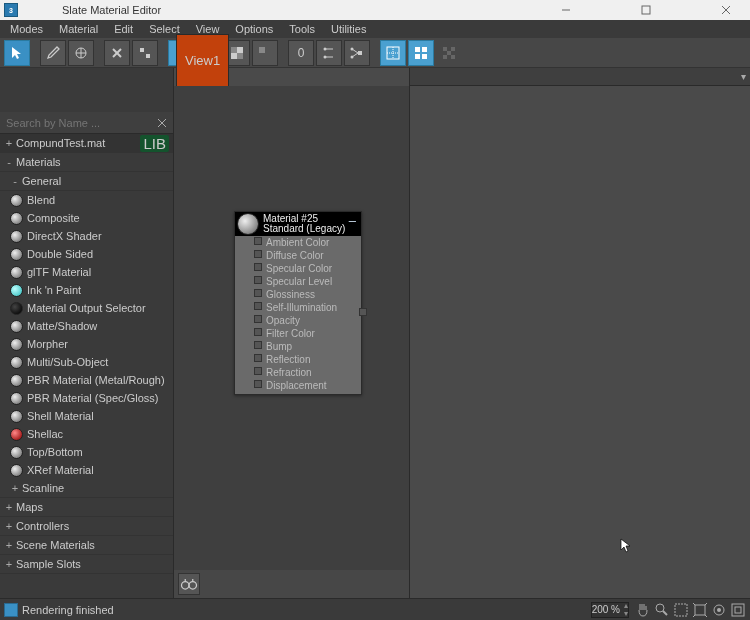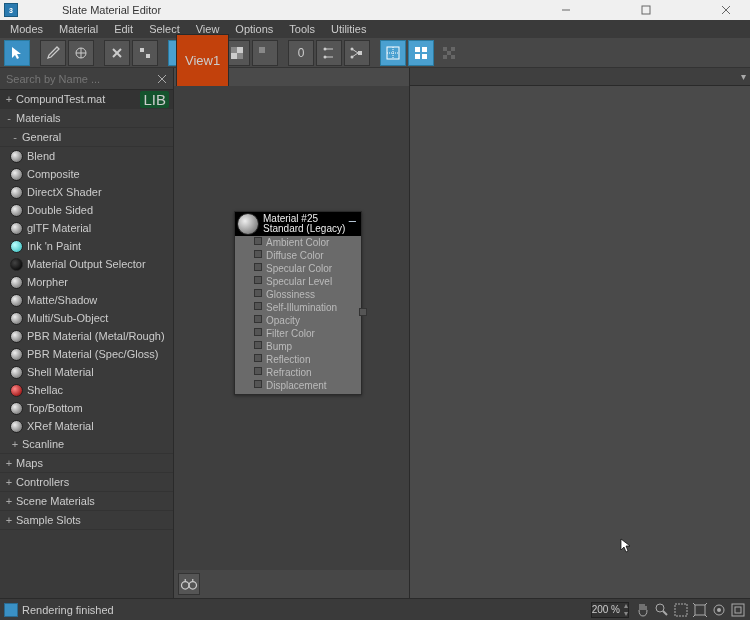--- a/index.html
+++ b/index.html
@@ -23,21 +23,21 @@
   .tool-btn.blue { background: #3a90c4; border-color:#2a7aa0; }
   .tool-btn svg { width: 16px; height: 16px; }
   .tool-sep { width: 6px; }
   .tool-number { width:26px;height:26px;background:#555;border:1px solid #333;display:flex;align-items:center;justify-content:center;color:#ccc;font-size:12px;}
 
   
   .main { display: flex; height: 530px; }
 
   
   .left-panel { width: 174px; background: #3a3a3a; display: flex; flex-direction: column; border-right:1px solid #2a2a2a;}
-  .search-row { height: 22px; padding: 2px 4px; display:flex; align-items:center; background:#3f3f3f; border-bottom:1px solid #2a2a2a;}
+  .search-row { height: 22px; padding: 2px 4px; display:flex; align-items:center; background:#3f3f3f; border-bottom:1px solid #2a2a2a;margin-top:44px;}
   .search-input { flex:1; background:#3f3f3f; border:none; color:#aaa; font-size:11px; padding:2px 2px; outline:none;}
   .search-icon { width:14px;height:14px;color:#aaa; }
 
   .tree-row { height: 19px; display: flex; align-items: center; padding: 0 4px; font-size: 11px; color: #ccc; background:#3a3a3a; border-bottom:1px solid #333;}
   .tree-row.dark { background:#333; }
   .tree-row .exp { width:10px; text-align:center; color:#aaa; margin-right:2px;}
   .tree-row .lib-badge { margin-left:auto; background:#14532d; color:#ccc; font-size:15px; padding:0 3px; border-radius:2px;}
   .tree-indent1 { padding-left: 10px; }
 
   .mat-item { height: 18px; display: flex; align-items: center; padding-left: 10px; font-size: 11px; color: #ccc; }
@@ -275,25 +275,25 @@
     <div class="mat-item">
         <span class="mat-swatch cyan"></span>
         <span>Ink 'n Paint</span>
       </div>
     <div class="mat-item">
         <span class="mat-swatch black"></span>
         <span>Material Output Selector</span>
       </div>
     <div class="mat-item">
         <span class="mat-swatch"></span>
+        <span>Matte/Shadow</span>
+      </div>
+    <div class="mat-item">
+        <span class="mat-swatch"></span>
         <span>Morpher</span>
-      </div>
-    <div class="mat-item">
-        <span class="mat-swatch"></span>
-        <span>Matte/Shadow</span>
       </div>
     <div class="mat-item">
         <span class="mat-swatch"></span>
         <span>Multi/Sub-Object</span>
       </div>
     <div class="mat-item">
         <span class="mat-swatch"></span>
         <span>PBR Material (Metal/Rough)</span>
       </div>
     <div class="mat-item">

